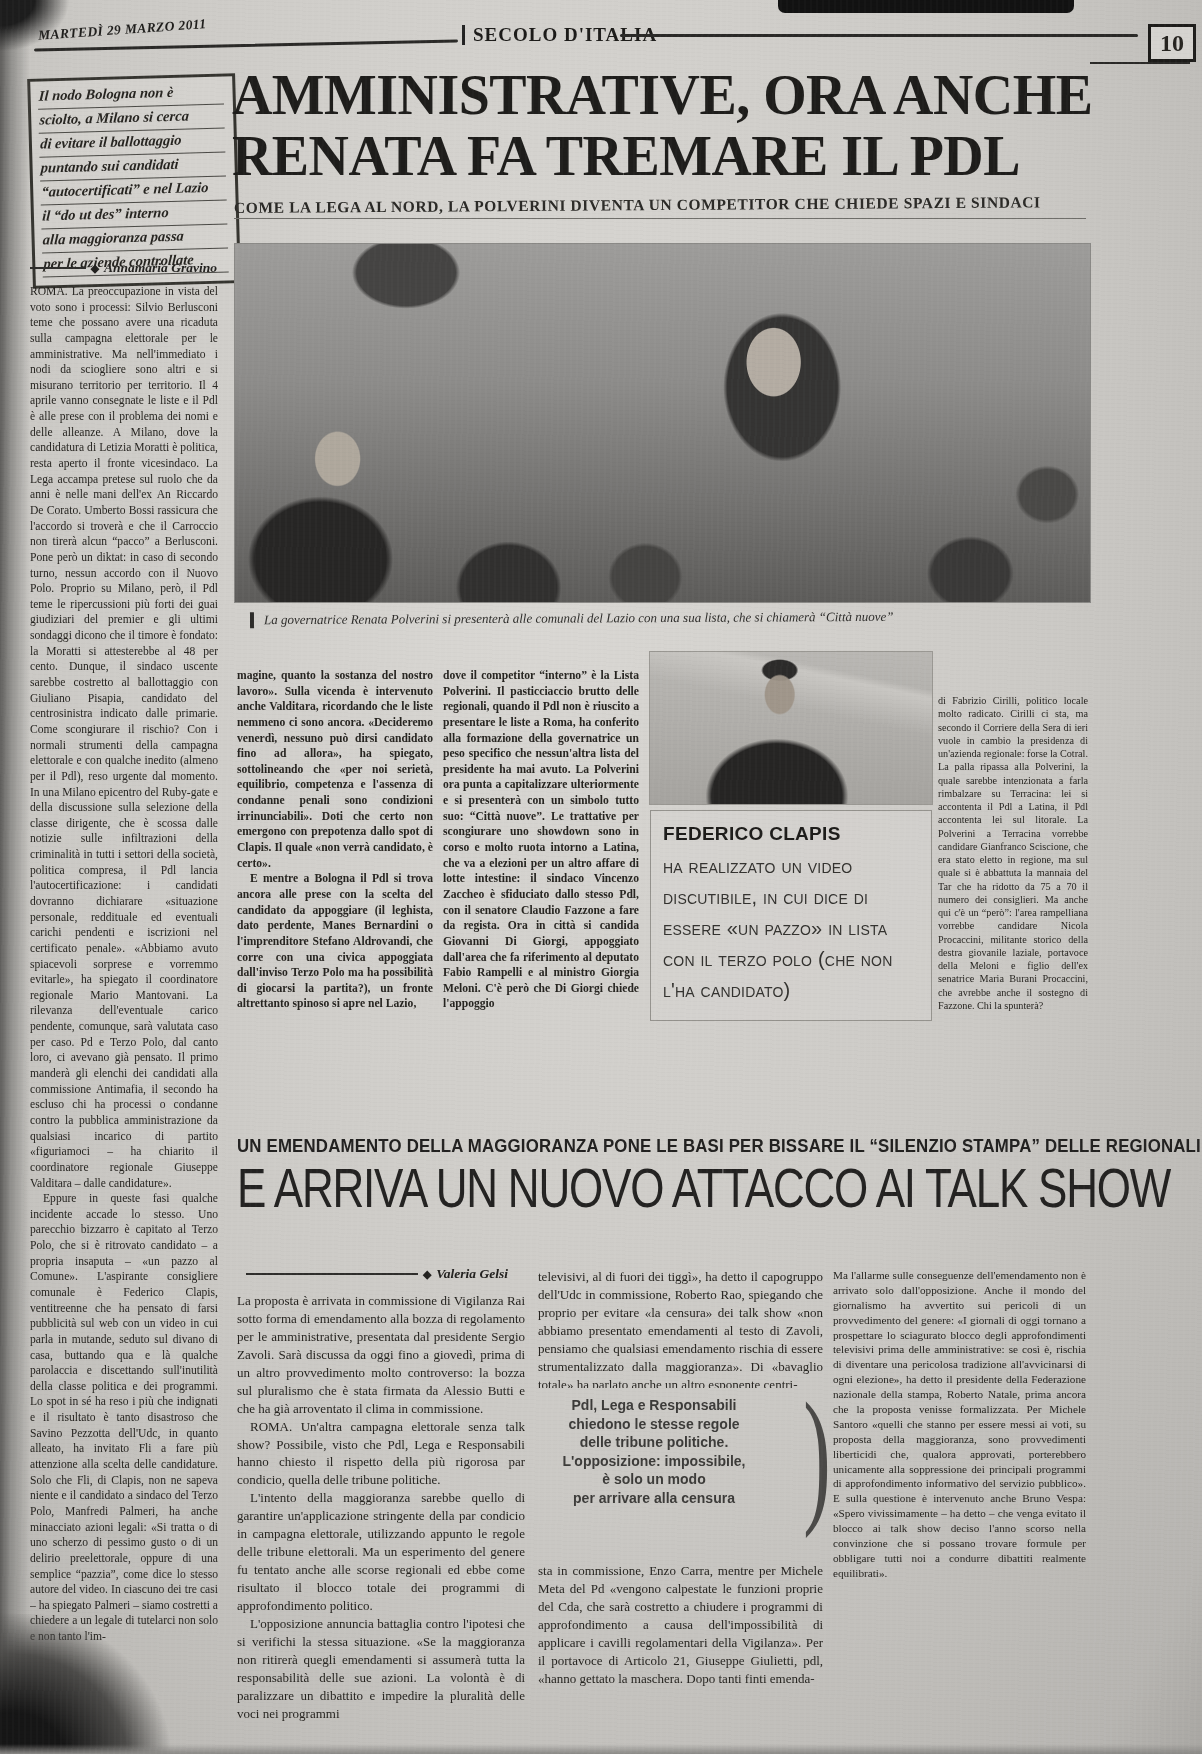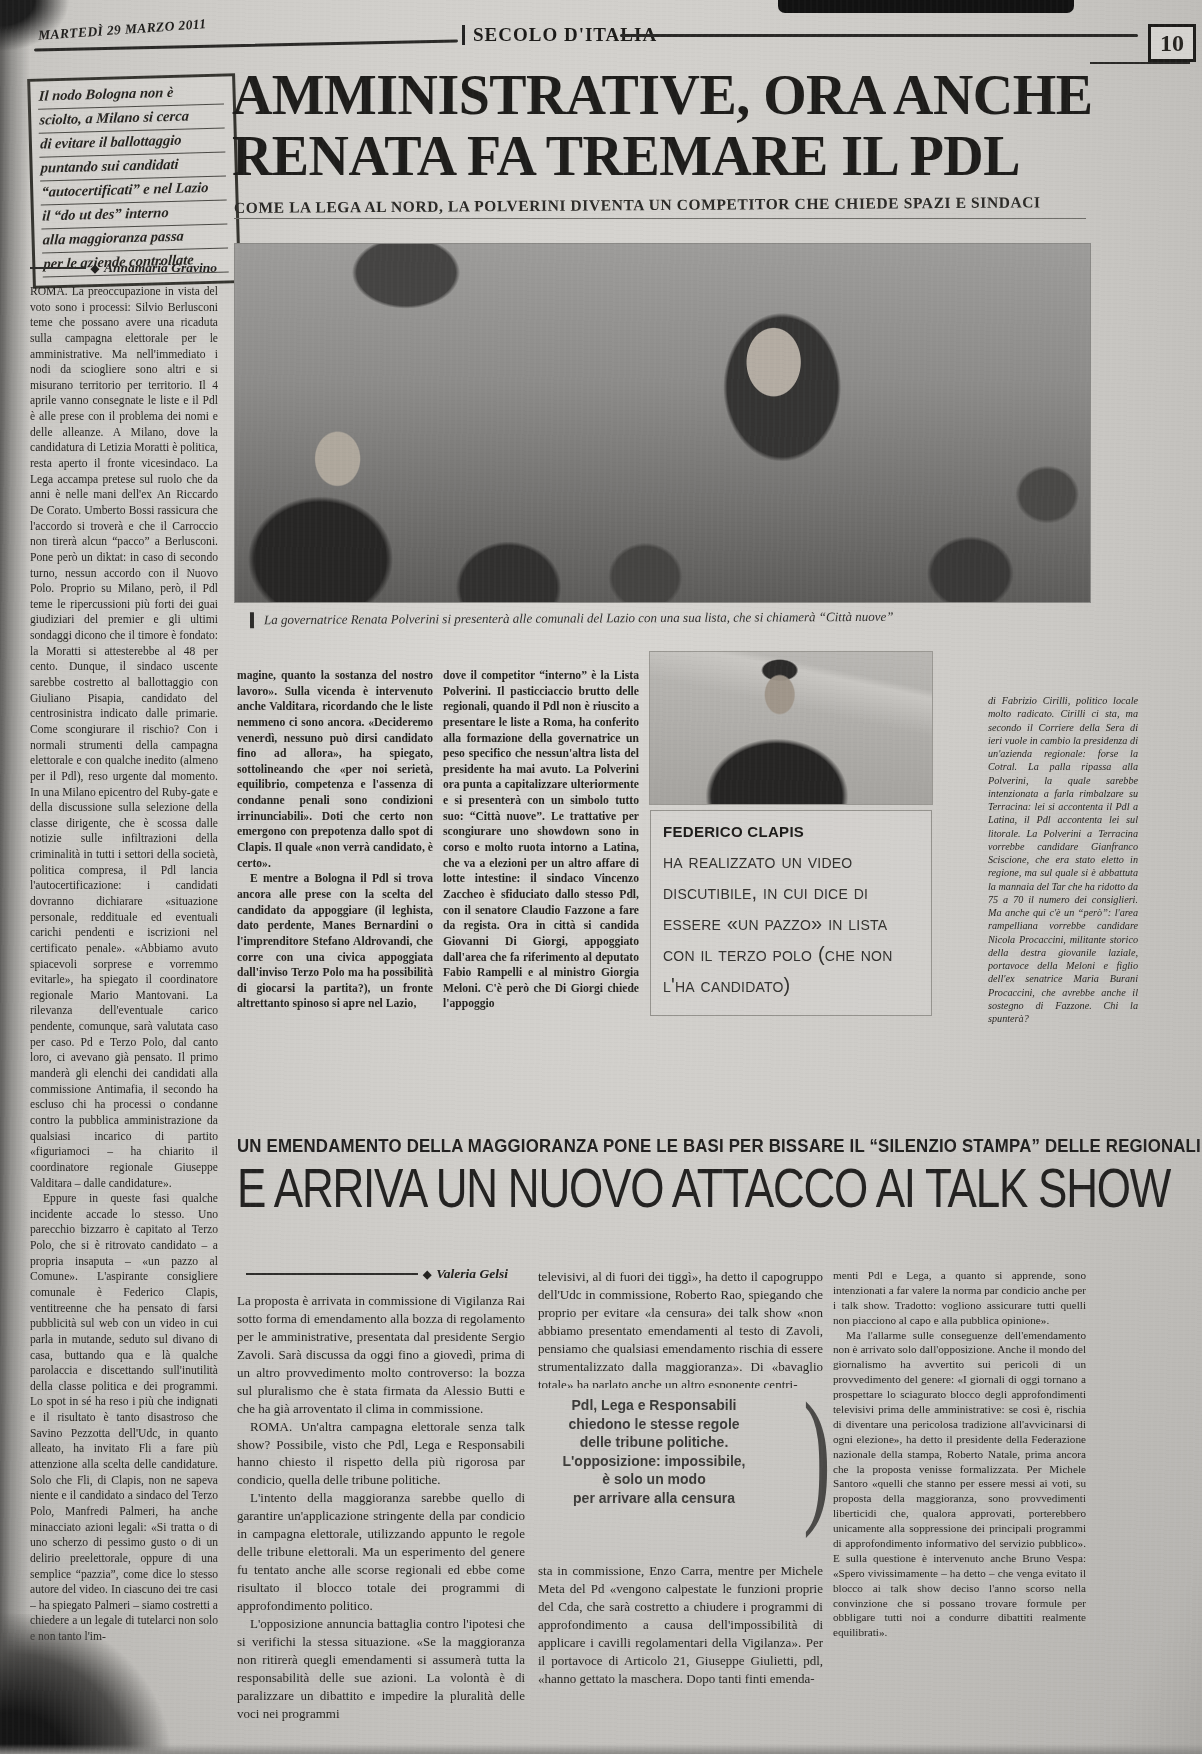--- a/index.html
+++ b/index.html
@@ -54,21 +54,21 @@
   .byline1{position:absolute;left:30px;top:260px;width:187px;}
   .byline2{position:absolute;left:246px;top:1266px;width:262px;}
   
   .coltext{position:absolute;text-align:justify;overflow:hidden;}
   .coltext p{margin:0;}
   .coltext p + p{text-indent:13px;}
   .left-col{left:30px;top:284px;width:188px;height:1452px;font-size:11.6px;line-height:1.35;}
   .mid-col{font-size:11.6px;line-height:1.35;font-weight:bold;}
   .col-a{left:237px;top:668px;width:196px;height:440px;}
   .col-b{left:443px;top:668px;width:196px;height:440px;}
-  .col-c{left:988px;top:694px;width:150px;height:414px;font-size:10.2px;line-height:1.3;font-style:italic;}
+  .col-c{left:938px;top:694px;width:150px;height:414px;font-size:10.2px;line-height:1.3;}
   
   .main-photo{position:absolute;left:235px;top:244px;width:855px;height:358px;
     background:
       radial-gradient(ellipse 46px 58px at 63% 33%, rgba(186,178,168,.95) 58%, rgba(186,178,168,0) 60%),
       radial-gradient(ellipse 95px 120px at 64% 40%, #353433 58%, rgba(53,52,51,0) 62%),
       radial-gradient(ellipse 90px 60px at 20% 8%, #454443 55%, rgba(69,68,67,0) 60%),
       radial-gradient(ellipse 40px 48px at 12% 60%, rgba(180,172,160,.9) 55%, rgba(180,172,160,0) 58%),
       radial-gradient(ellipse 110px 95px at 10% 88%, #272625 60%, rgba(39,38,37,0) 66%),
       radial-gradient(ellipse 80px 70px at 32% 96%, #31302f 60%, rgba(49,48,47,0) 66%),
       radial-gradient(ellipse 70px 60px at 86% 92%, #3a3938 55%, rgba(58,57,56,0) 62%),
@@ -82,21 +82,21 @@
   .clapis{position:absolute;left:650px;top:652px;width:282px;}
   .clapis-photo{width:100%;height:152px;
     background:
       radial-gradient(ellipse 26px 34px at 46% 28%, rgba(158,148,136,.95) 55%, rgba(158,148,136,0) 60%),
       radial-gradient(ellipse 30px 18px at 46% 12%, #2c2b2a 55%, rgba(44,43,42,0) 62%),
       radial-gradient(ellipse 105px 85px at 45% 95%, #262524 62%, rgba(38,37,36,0) 68%),
       linear-gradient(12deg, rgba(190,188,184,0) 60%, rgba(205,203,199,.8) 78%, rgba(190,188,184,0) 82%),
       linear-gradient(180deg,#b9b7b3,#a5a39f);
     box-shadow:0 0 0 1px #999792;}
   .clapis-box{border:1px solid #94928d;margin-top:6px;padding:12px 12px 14px;background:rgba(215,213,209,.4);}
-  .clapis-name{font-family:"Liberation Sans", sans-serif;font-size:15px;font-weight:bold;letter-spacing:.3px;
+  .clapis-name{font-family:"Liberation Sans", sans-serif;font-size:19px;font-weight:bold;letter-spacing:.3px;
     color:#1d1c1a;margin:0 0 6px;}
   .clapis-desc{font-family:"Liberation Sans", sans-serif;font-size:20px;line-height:1.55;color:#33322f;
     font-variant:small-caps;text-transform:lowercase;margin:0;letter-spacing:.2px;}
   
   .kicker{position:absolute;left:237px;top:1136px;width:853px;font-family:"Liberation Sans", sans-serif;
     font-size:17.5px;font-weight:bold;letter-spacing:.2px;color:#222120;white-space:nowrap;
     transform:scaleX(.96);transform-origin:left;}
   .headline2{position:absolute;left:237px;top:1156px;width:1066px;font-family:"Liberation Sans", sans-serif;
     font-size:55px;font-weight:400;letter-spacing:-1.5px;color:#232221;white-space:nowrap;
     transform:scaleX(.8);transform-origin:left;}
@@ -207,21 +207,20 @@
 L'opposizione: impossibile,
 è solo un modo
 per arrivare alla censura</div>
   <div class="quote-mark">)</div>
 
   <div class="a2-col a2-col2-bottom">
     <p>sta in commissione, Enzo Carra, mentre per Michele Meta del Pd «vengono calpestate le funzioni proprie del Cda, che sarà costretto a chiudere i programmi di approfondimento a causa dell'impossibilità di applicare i cavilli regolamentari della Vigilanza». Per il portavoce di Articolo 21, Giuseppe Giulietti, pdl, «hanno gettato la maschera. Dopo tanti finti emenda-</p>
   </div>
 
   <div class="a2-col a2-col3">
-    <p>menti Pdl e Lega, a quanto si apprende, sono intenzionati a far valere la norma par condicio anche per i talk show. Tradotto: vogliono assicurare tutti quelli non piacciono al capo e alla pubblica opinione».</p>
     <p>Ma l'allarme sulle conseguenze dell'emendamento non è arrivato solo dall'opposizione. Anche il mondo del giornalismo ha avvertito sui pericoli di un provvedimento del genere: «I giornali di oggi tornano a prospettare lo sciagurato blocco degli approfondimenti televisivi prima delle amministrative: se così è, rischia di diventare una pericolosa tradizione all'avvicinarsi di ogni elezione», ha detto il presidente della Federazione nazionale della stampa, Roberto Natale, prima ancora che la proposta venisse formalizzata. Per Michele Santoro «quelli che stanno per essere messi ai voti, su proposta della maggioranza, sono provvedimenti liberticidi che, qualora approvati, porterebbero unicamente alla soppressione dei principali programmi di approfondimento informativo del servizio pubblico». E sulla questione è intervenuto anche Bruno Vespa: «Spero vivissimamente – ha detto – che venga evitato il blocco ai talk show deciso l'anno scorso nella convinzione che si possano trovare formule per obbligare tutti noi a condurre dibattiti realmente equilibrati».</p>
   </div>
 
   <div class="spine-shadow"></div>
   <div class="top-strip"></div>
   <div class="top-corner"></div>
   <div class="corner-curl"></div>
   <div class="bottom-edge"></div>
   <div class="grain"></div>
 

